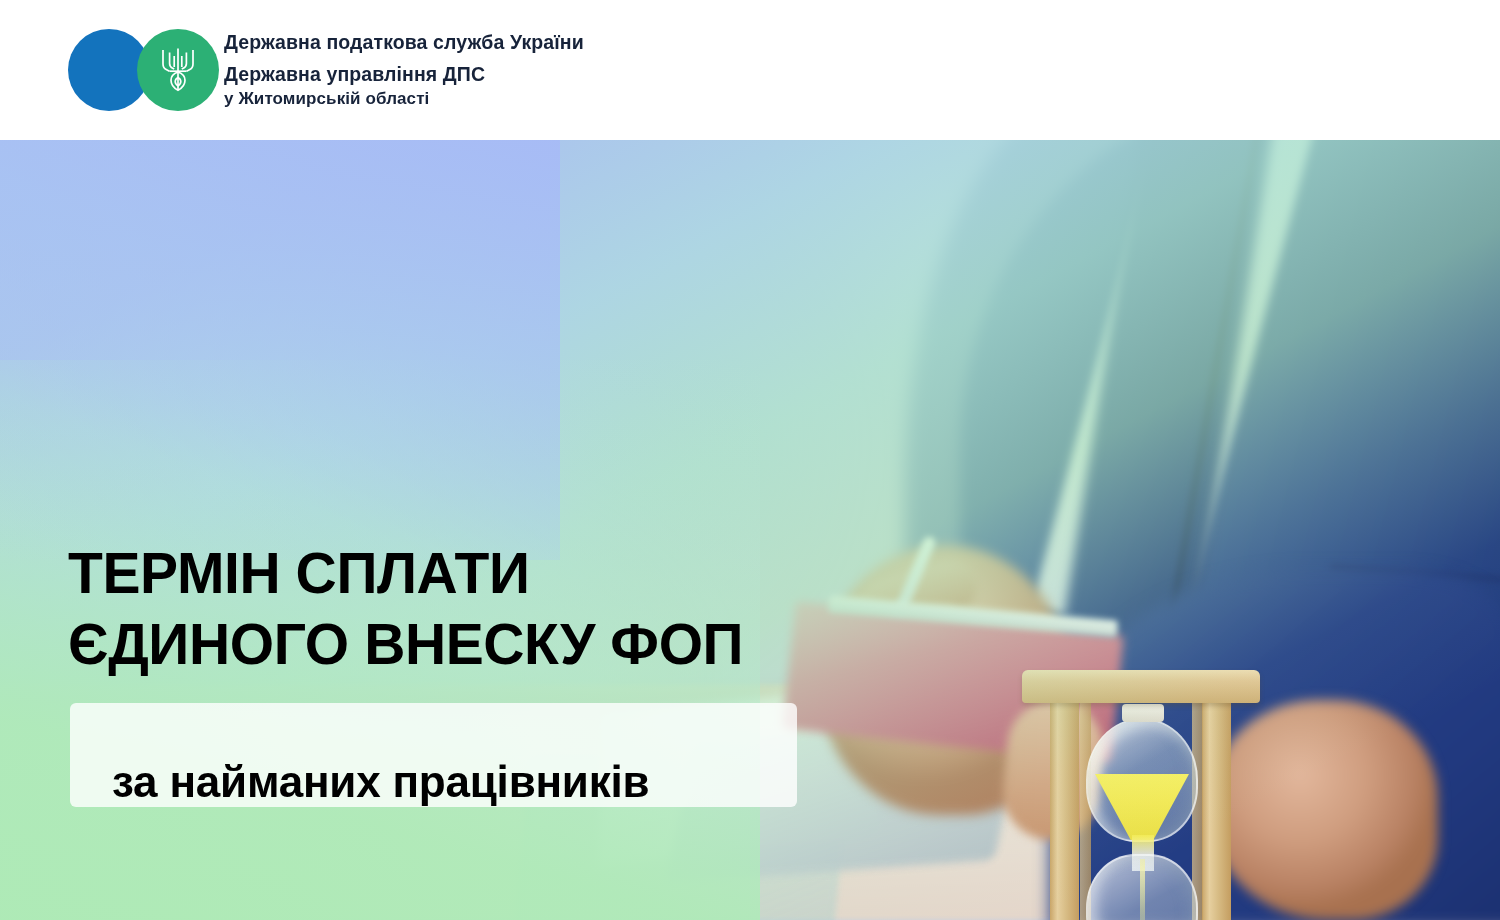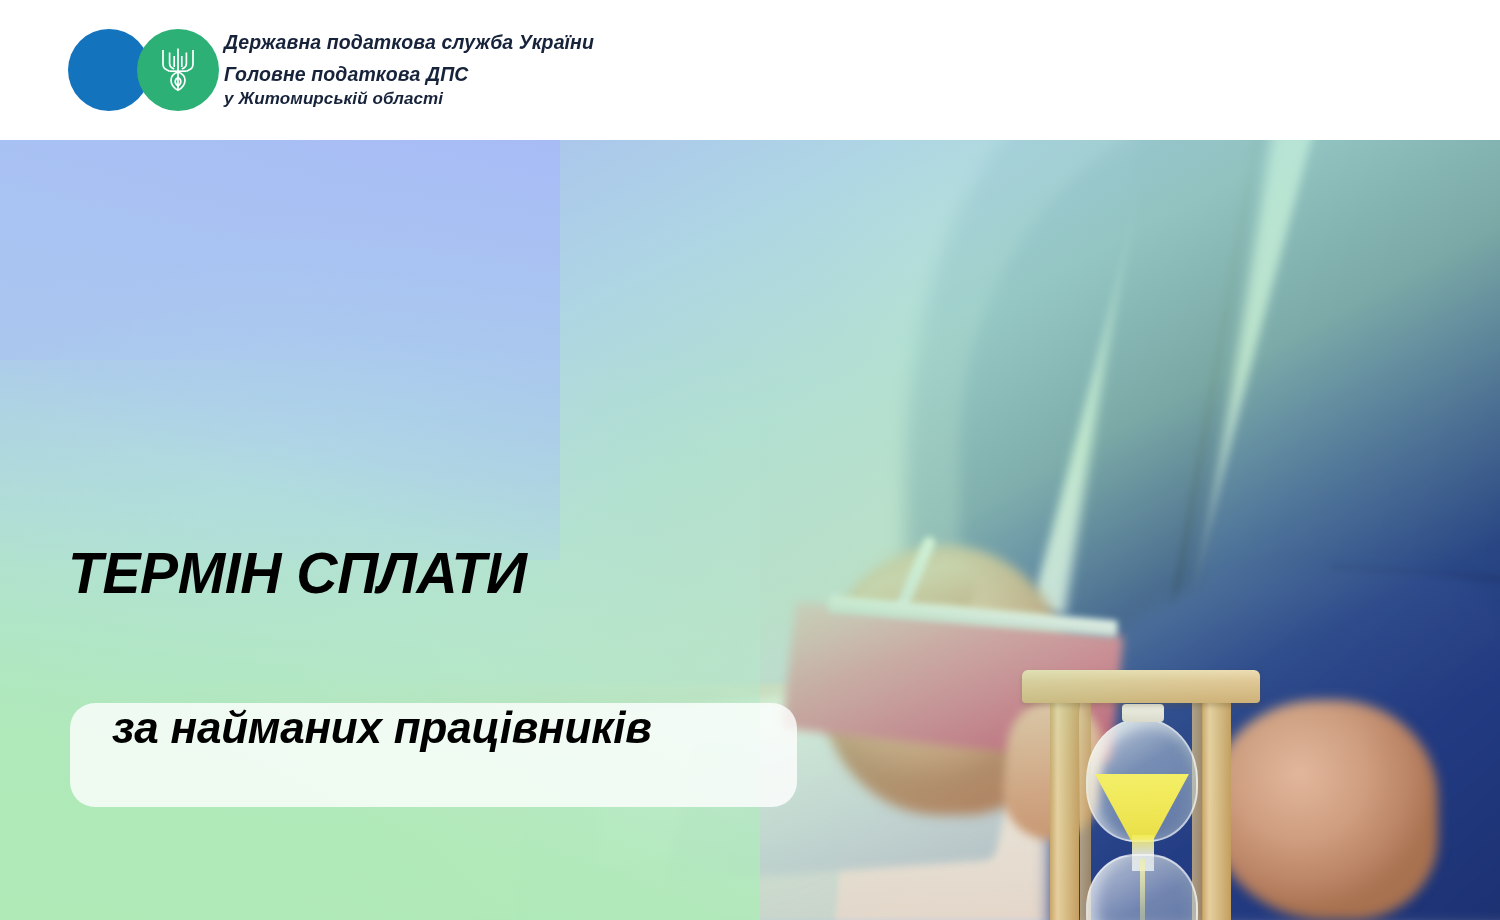--- a/index.html
+++ b/index.html
@@ -8,21 +8,20 @@
     font-family:"Liberation Sans", sans-serif;
     background:#ffffff;
   }
 
   #banner {
     position:relative;
     width:1500px;
     height:920px;
     overflow:hidden;
     background:#1d4ed8;
-    font-style:italic;
   }
 
   
   #header {
     position:absolute;
     left:0; top:0;
     width:1500px; height:140px;
     background:#ffffff;
     display:flex;
     align-items:center;
@@ -368,23 +367,23 @@
     white-space:nowrap;
   }
   #headline-line-2 { margin-top:4px; }
 
   #subtitle-pill {
     position:absolute;
     left:70px; top:563px;
     width:727px; height:104px;
     z-index:41;
     background:rgba(255,255,255,.80);
-    border-radius:25px;
+    border-radius:6px;
     display:flex;
-    align-items:flex-start;
+    align-items:flex-end;
   }
   #subtitle-text {
     margin-left:42px;
     color:#000000;
     font-weight:bold;
     font-size:44px;
     letter-spacing:-0.2px;
     white-space:nowrap;
   }
 </style>
@@ -409,21 +408,21 @@
           <path d="M21.8 9 L21.8 20"></path>
           <path d="M9.4 24.2 L26.6 24.2"></path>
           <path d="M18 25 Q11 27.5 11 33.2 Q11 39.5 18 43.2 Q25 39.5 25 33.2 Q25 27.5 18 25 Z"></path>
           <path d="M18 30.5 Q15.2 32 15.2 34.6 Q15.2 37.2 18 38.8 Q20.8 37.2 20.8 34.6 Q20.8 32 18 30.5 Z"></path>
         </svg>
       </div>
     </div>
 
     <div id="header-text">
       <div id="header-line-1">Державна податкова служба України</div>
-      <div id="header-line-2">Головне податкова ДПС</div>
+      <div id="header-line-2">Державна управління ДПС</div>
       <div id="header-line-3">у Житомирській області</div>
     </div>
 
   </div>
 
   <div id="stage">
 
     <div id="photo">
 
       <div class="bg-wash" id="wash-window"></div>
@@ -478,20 +477,21 @@
       </div>
 
     </div>
 
     <div id="tint-a"></div>
     <div id="tint-b"></div>
     <div id="tint-c"></div>
 
     <div id="headline">
       <div id="headline-line-1">ТЕРМІН СПЛАТИ</div>
+      <div id="headline-line-2">ЄДИНОГО ВНЕСКУ ФОП</div>
     </div>
 
     <div id="subtitle-pill">
       <div id="subtitle-text">за найманих працівників</div>
     </div>
 
   </div>
 
 </div>
 

